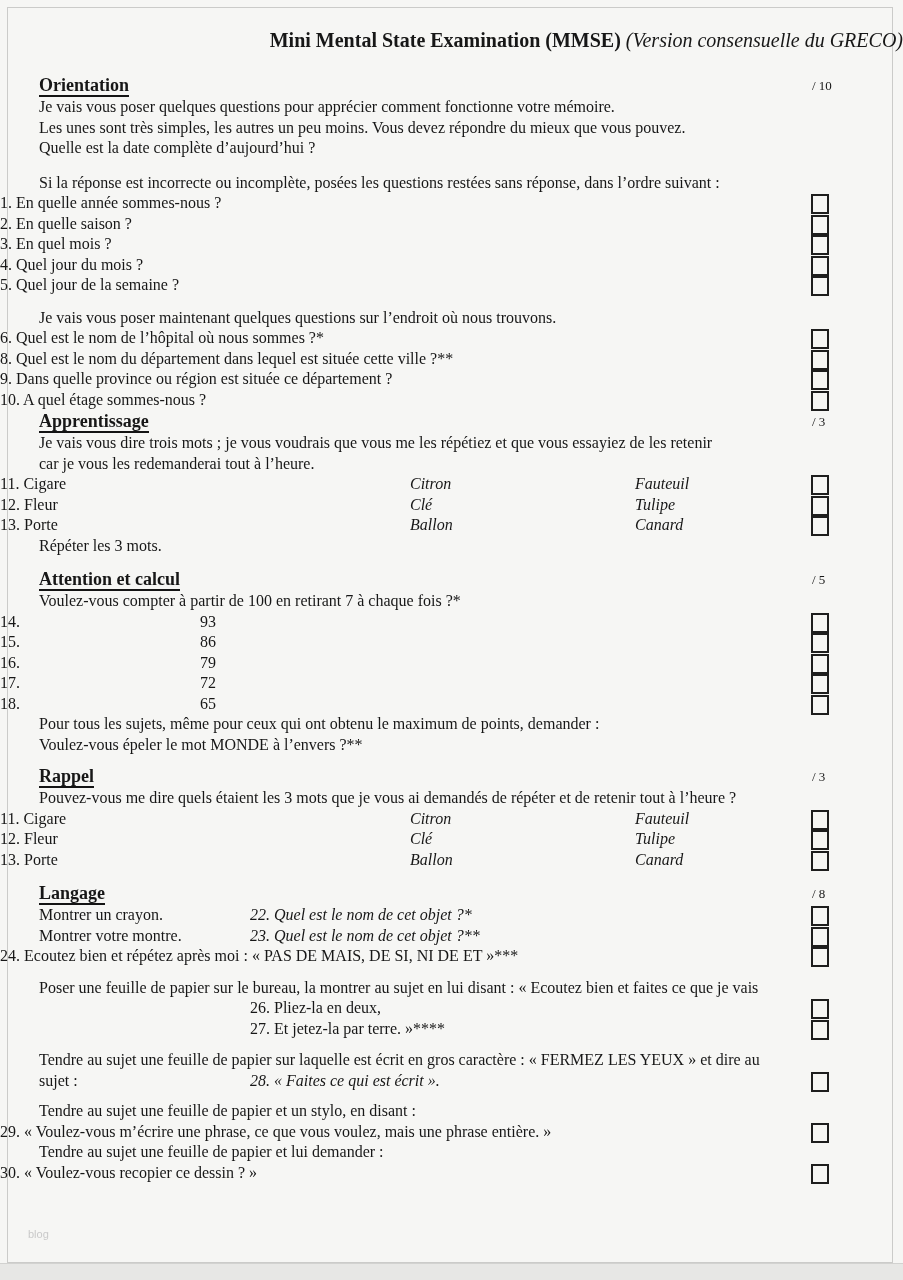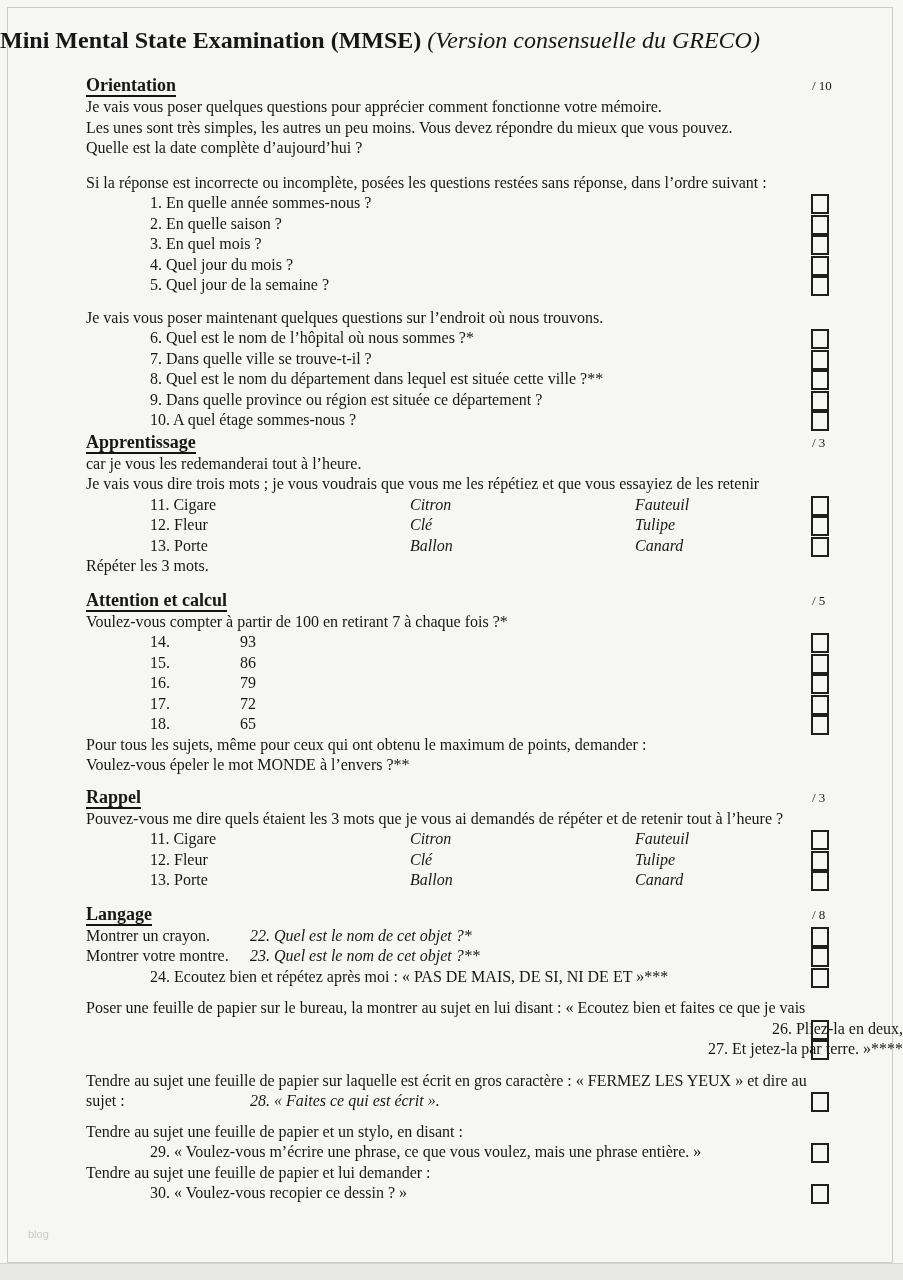--- a/index.html
+++ b/index.html
@@ -11,38 +11,38 @@
   }
   .scan{position:absolute;inset:0;background:#f6f6f4;}
   .frame{position:absolute;left:7px;top:7px;right:10px;bottom:17px;
          border:1px solid #cbcbc9;pointer-events:none;}
   .bottom-band{position:absolute;left:0;right:0;bottom:0;height:16px;
          background:#e7e7e5;border-top:1px solid #d2d2d0;}
   .watermark{position:absolute;left:28px;top:1228px;font-size:11px;color:#c9c9c9;
          font-family:"Liberation Sans", sans-serif;}
   .content{position:absolute;left:0;top:0;width:903px;}
 
-  .title{padding-top:26px;height:28px;text-align:left;font-size:24px;line-height:28px;white-space:nowrap;}
+  .title{padding-top:26px;height:28px;text-align:right;font-size:20px;line-height:28px;white-space:nowrap;}
   .t-main{font-weight:bold;}
   .t-sub{font-style:italic;font-weight:500;}
 
   .line{position:relative;height:20.5px;line-height:20.5px;font-size:16px;white-space:nowrap;}
-  .p0{padding-left:86px;}
-  .p1{padding-left:150px;}
-  .p2{padding-left:250px;text-align:right;}
+  .p0{padding-left:39px;}
+  .p1{}
+  .p2{padding-left:250px;}
 
   .head{height:23px;line-height:23px;}
   .heading{font-weight:bold;font-size:18px;display:inline-block;
            border-bottom:2px solid #141414;padding-bottom:0px;line-height:19px;}
   .score{position:absolute;left:812px;top:0;font-size:13px;font-weight:normal;}
 
   .cb{position:absolute;left:811px;top:1px;width:14px;height:16px;
       border:2px solid #1e1e1e;background:transparent;cursor:pointer;}
 
-  .c200{position:absolute;left:200px;margin-left:40px;}
+  .c200{position:absolute;left:200px;}
   .c250{position:absolute;left:250px;font-style:italic;}
   .c410{position:absolute;left:410px;font-style:italic;}
   .c635{position:absolute;left:635px;font-style:italic;}
 
   .mt-sec{margin-top:12px;}
   .mt-head-o{margin-top:20px;}
   .mt-instr{margin-top:14px;}
   .mt-place{margin-top:12px;}
   .mt-app{}
   .mt-rappel{margin-top:10px;}
@@ -94,44 +94,40 @@
         <span class="cb"></span>
       </div>
 
       <div class="line p0 mt-place">Je vais vous poser maintenant quelques questions sur l’endroit où nous trouvons.</div>
 
       <div class="line p1">
         <span>6. Quel est le nom de l’hôpital où nous sommes ?*</span>
         <span class="cb"></span>
       </div>
       <div class="line p1">
-        <span>7. Dans quelle ville se trouve-t-il ?</span>
-        <span class="cb"></span>
-      </div>
-      <div class="line p1">
         <span>8. Quel est le nom du département dans lequel est située cette ville ?**</span>
         <span class="cb"></span>
       </div>
       <div class="line p1">
         <span>9. Dans quelle province ou région est située ce département ?</span>
         <span class="cb"></span>
       </div>
       <div class="line p1">
         <span>10. A quel étage sommes-nous ?</span>
         <span class="cb"></span>
       </div>
     </section>
 
     <section>
       <div class="line head p0 mt-app">
         <span class="heading">Apprentissage</span>
         <span class="score">/ 3</span>
       </div>
+      <div class="line p0">Je vais vous dire trois mots ; je vous voudrais que vous me les répétiez et que vous essayiez de les retenir</div>
       <div class="line p0">car je vous les redemanderai tout à l’heure.</div>
-      <div class="line p0">Je vais vous dire trois mots ; je vous voudrais que vous me les répétiez et que vous essayiez de les retenir</div>
 
       <div class="line p1">
         <span>11. Cigare</span>
         <span class="c410">Citron</span>
         <span class="c635">Fauteuil</span>
         <span class="cb"></span>
       </div>
       <div class="line p1">
         <span>12. Fleur</span>
         <span class="c410">Clé</span>

